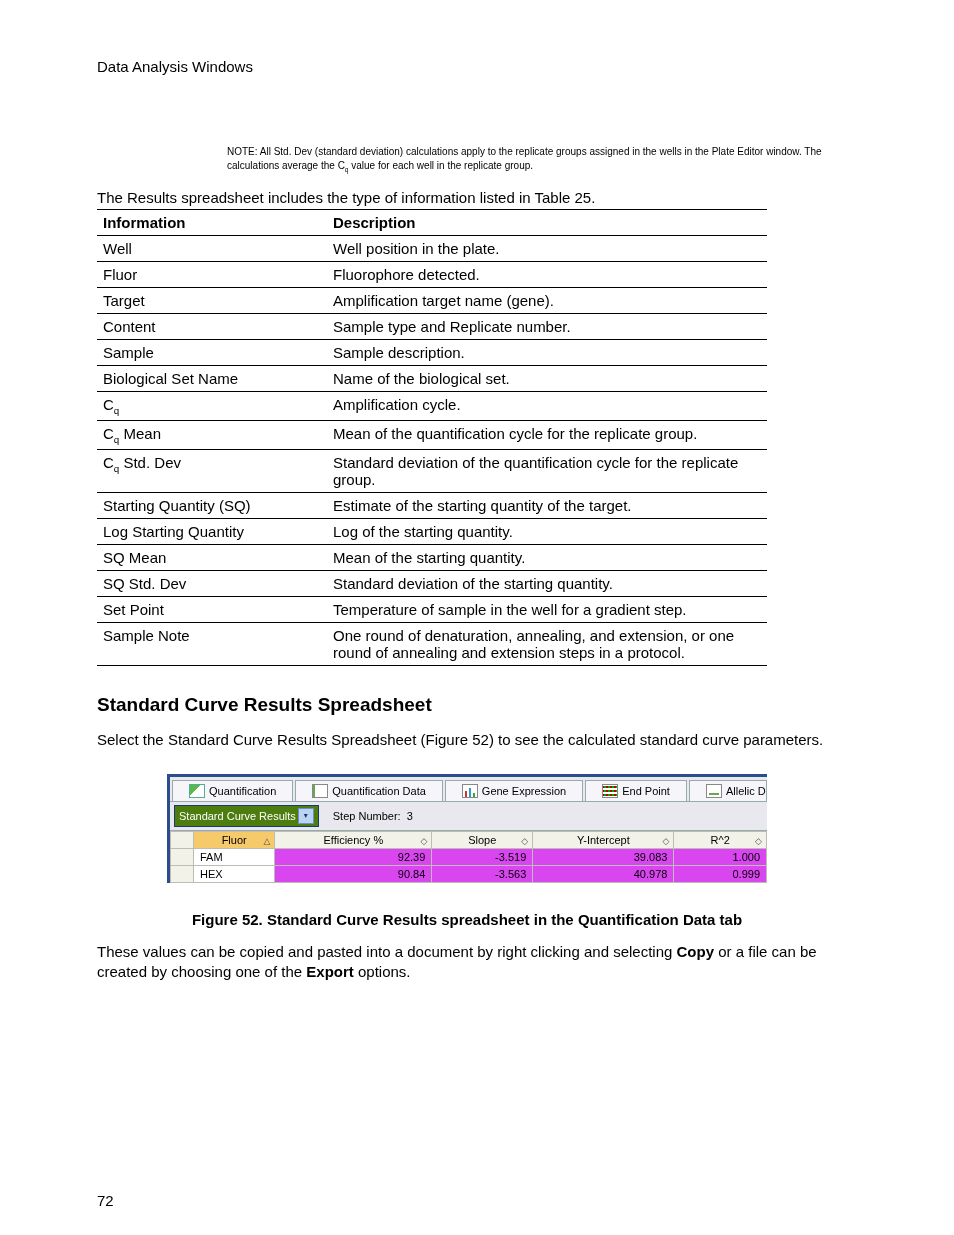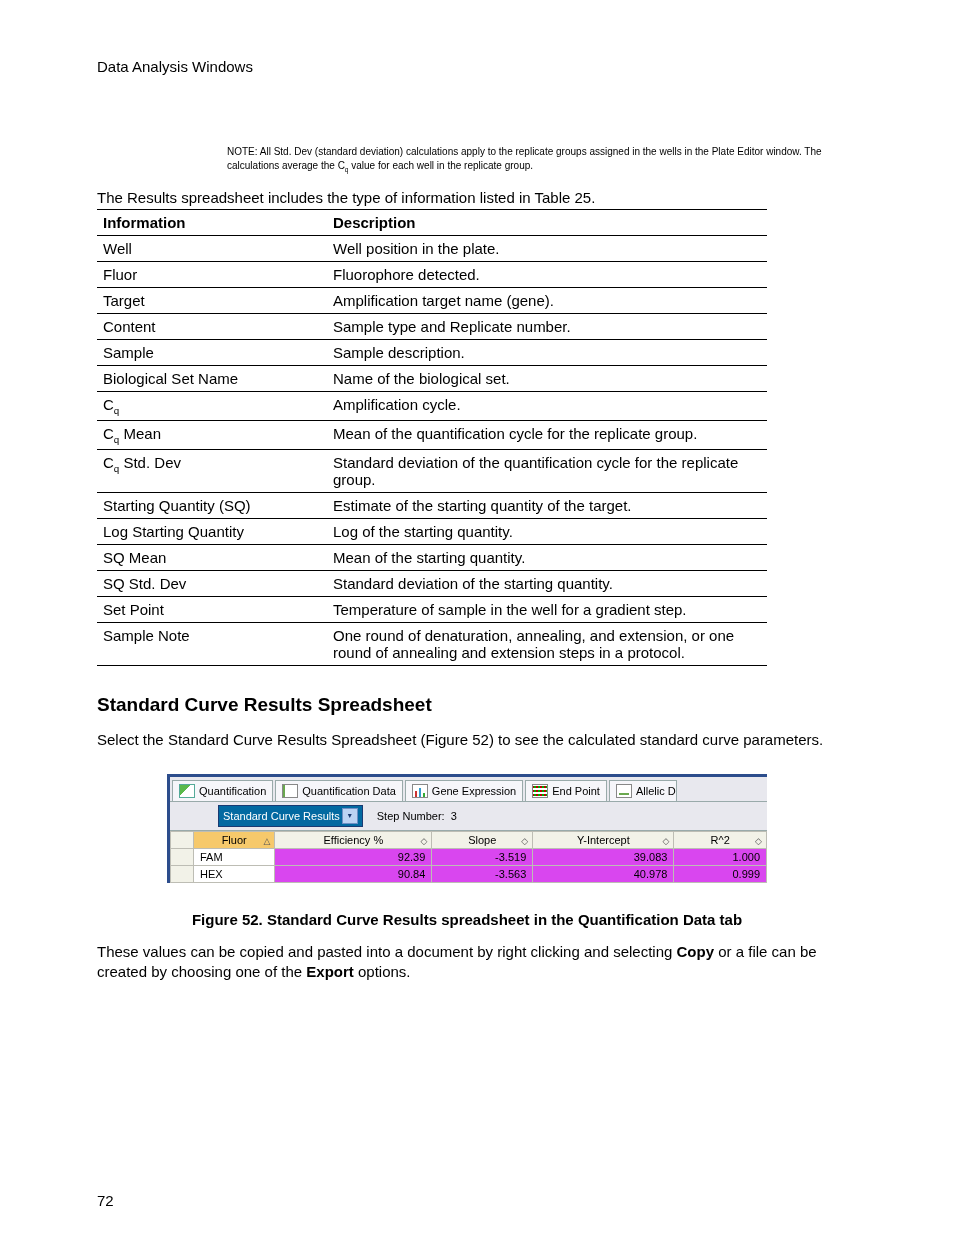--- a/index.html
+++ b/index.html
@@ -35,43 +35,42 @@
   
   .fig-wrap{margin:24px 0 0 70px;width:600px;}
   .fig{
     border-left:3px solid #2c4d8c;border-top:3px solid #2c4d8c;
     background:#efeff4;font-family:Tahoma,Arial,sans-serif;font-size:11px;color:#000;
   }
   .tabs{display:flex;align-items:center;background:#e8e8ee;border-bottom:1px solid #9aa;}
   .tab{
     display:flex;align-items:center;gap:4px;
     border:1px solid #9aa;border-bottom:none;margin-top:3px;margin-left:2px;
-    padding:3px 6px;background:#f6f6fa;white-space:nowrap;
+    padding:3px 16px;background:#f6f6fa;white-space:nowrap;
   }
   .tab.clip{padding-right:0;}
   .tab .ico{display:inline-block;width:14px;height:12px;}
   .ico-curve{background:linear-gradient(135deg,#5ab94a 40%,#fff 40%);border:1px solid #5a9;}
   .ico-sheet{background:#fff;border:1px solid #888;box-shadow:inset 2px 0 0 #6aa84f;}
   .ico-bars{background:
     linear-gradient(#c33,#c33) 2px 6px/2px 6px no-repeat,
     linear-gradient(#39c,#39c) 6px 3px/2px 9px no-repeat,
     linear-gradient(#3a3,#3a3) 10px 8px/2px 4px no-repeat,#fff;border:1px solid #888;}
   .ico-dots{background:
     radial-gradient(circle,#b00 1.5px,transparent 1.5px) 2px 4px/4px 4px,
     radial-gradient(circle,#0a0 1.5px,transparent 1.5px) 8px 4px/4px 4px,#fff;border:1px solid #888;}
   .ico-plot{background:linear-gradient(#6aa84f,#6aa84f) 2px 8px/10px 2px no-repeat,#fff;border:1px solid #888;}
   .toolbar{
     display:flex;align-items:center;gap:14px;
     background:#e8e8ee;padding:3px 4px;border-bottom:1px solid #9aa;
   }
   .dropdown{
     display:flex;align-items:center;
-    background:#0369a1;color:#fff;padding:2px 4px;
+    background:#4d7c0f;color:#fff;padding:2px 4px;
     border:1px solid #1a3a72;
-    margin-left:44px;
   }
   .dropdown .chev{
     display:inline-flex;align-items:center;justify-content:center;
     width:14px;height:14px;margin-left:2px;
     background:#bcd3f3;border:1px solid #6e8fc4;color:#1a3a72;font-size:8px;
   }
   .grid{width:100%;border-collapse:collapse;background:#fff;}
   .grid th{
     background:#f2f2e8;border:1px solid #bdbdb4;padding:2px 4px;font-weight:normal;
     position:relative;text-align:center;

